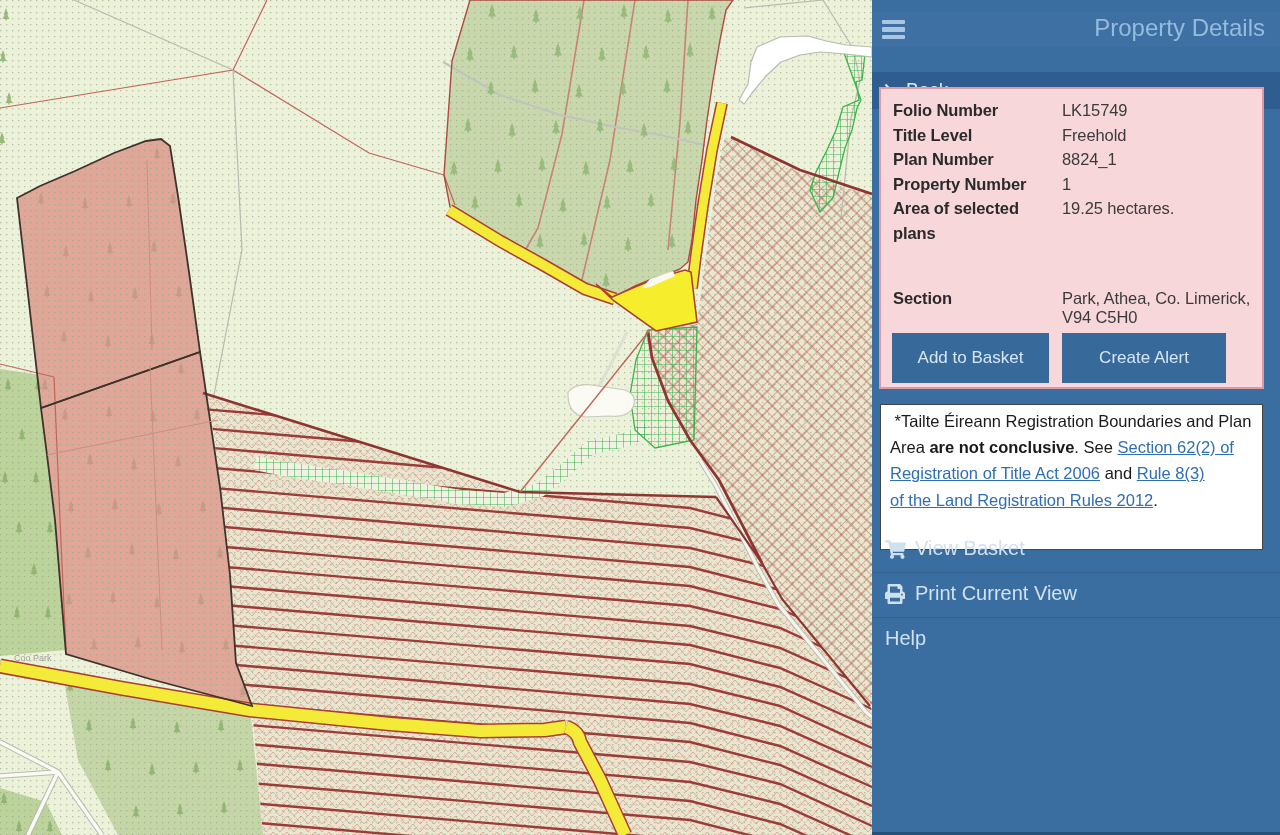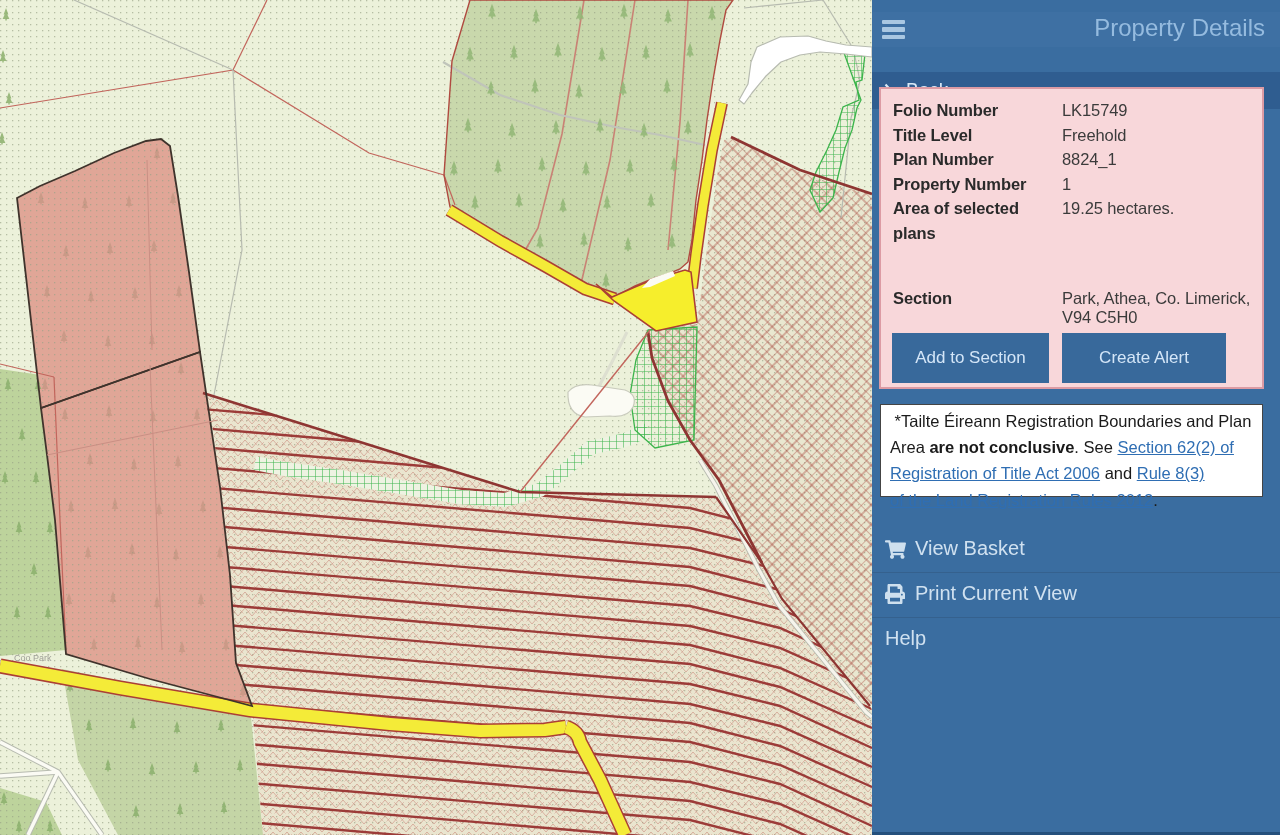--- a/index.html
+++ b/index.html
@@ -9,21 +9,21 @@
 .burger div { position:absolute; left:10px; width:23px; height:4.5px; border-radius:1px; background:#a9c7e2; }
 .title { position:absolute; right:15px; top:2px; font-size:24px; color:#95bbdf; }
 .backrow { position:absolute; left:0; top:26px; width:408px; height:37px; background:#2f5d90; color:#d8e9f7; font-size:19px; line-height:35px;margin-top:46px; }
 .backrow .chev { position:absolute; left:12px; top:10px; }
 .backrow .btxt { position:absolute; left:34px; }
 .panel { position:absolute; left:7px; top:87px; width:385px; height:302px; background:#f8d7da; border:2px solid #dc9ba4; }
 .row { position:absolute; left:12px; width:368px; font-size:16.5px; color:#3b3b3b; line-height:24.6px; letter-spacing:-0.1px; }
 .row b { display:inline-block; width:169px; vertical-align:top; color:#2a2a2a; }
 .row span { display:inline-block; width:194px; vertical-align:top; }
 .btn { position:absolute; background:#38699b; color:#d4e6f8; font-size:17px; text-align:center; line-height:50px; height:50px; top:244px; }
-.disc { position:absolute; left:8px; top:404px; width:383px; height:93px; background:#fff; border:1px solid #444; font-size:16.5px; color:#1a1a1a; line-height:26.2px; padding:3px 0 0 9px; }
+.disc { position:absolute; left:8px; top:404px; width:383px; height:146px; background:#fff; border:1px solid #444; font-size:16.5px; color:#1a1a1a; line-height:26.2px; padding:3px 0 0 9px; }
 .disc a { color:#2f6eb3;margin-top:23px; }
 .menurow { position:absolute; left:0; width:408px; height:45px; color:#d0e1f0; font-size:20px; }
 .menurow .mtxt { position:absolute; left:43px; top:9px; }
 .menurow svg { position:absolute; left:13px; top:11px; }
 .sep { position:absolute; left:0; width:408px; height:1px; background:#35618e; }
 </style></head>
 <body>
 <div class="map"><svg width="872" height="835" viewBox="0 0 872 835" xmlns="http://www.w3.org/2000/svg">
 <defs>
 <pattern id="dots" width="6" height="6" patternUnits="userSpaceOnUse">
@@ -274,21 +274,21 @@
       </svg>
     <span class="btxt">Back</span>
   </div>
   <div class="panel">
     <div class="row" style="top:9px"><b>Folio Number</b><span>LK15749</span></div>
     <div class="row" style="top:33.6px"><b>Title Level</b><span>Freehold</span></div>
     <div class="row" style="top:58.2px"><b>Plan Number</b><span>8824_1</span></div>
     <div class="row" style="top:82.8px"><b>Property Number</b><span>1</span></div>
     <div class="row" style="top:107.4px"><b>Area of selected plans</b><span>19.25 hectares.</span></div>
     <div class="row" style="top:197px;"><b>Section</b><span style="line-height:18.5px; padding-top:3px;">Park, Athea, Co. Limerick, V94 C5H0</span></div>
-    <div class="btn" style="left:11px; width:157px;">Add to Section</div>
+    <div class="btn" style="left:11px; width:157px;">Add to Basket</div>
     <div class="btn" style="left:181px; width:164px;">Create Alert</div>
   </div>
   <div class="disc">&nbsp;*Tailte Éireann Registration Boundaries and Plan<br>Area <b>are not conclusive</b>. See <a href="#">Section 62(2) of</a><br><a href="#">Registration of Title Act 2006</a> and <a href="#">Rule 8(3)</a><br><a href="#">of the Land Registration Rules 2012</a>.</div>
   <div class="menurow" style="top:528px">
     <svg width="21" height="21" viewBox="0 0 576 512">
         <path fill="#cfe0ee" d="M528.12 301.319l47.273-208C578.806 78.301 567.391 64 551.99 64H159.208l-9.166-44.81C147.758 8.021 137.93 0 126.529 0H24C10.745 0 0 10.745 0 24v16c0 13.255 10.745 24 24 24h69.883l70.248 343.435C147.325 417.1 136 435.222 136 456c0 30.928 25.072 56 56 56s56-25.072 56-56c0-15.674-6.447-29.835-16.824-40h209.647C430.447 426.165 424 440.326 424 456c0 30.928 25.072 56 56 56s56-25.072 56-56c0-22.172-12.888-41.332-31.579-50.405l5.517-24.276c3.413-15.018-8.002-29.319-23.403-29.319H218.117l-6.545-32h293.145c11.206 0 20.92-7.754 23.403-18.681z"></path>
       </svg>
     <span class="mtxt">View Basket</span>
   </div>
   <div class="sep" style="top:572px"></div>

